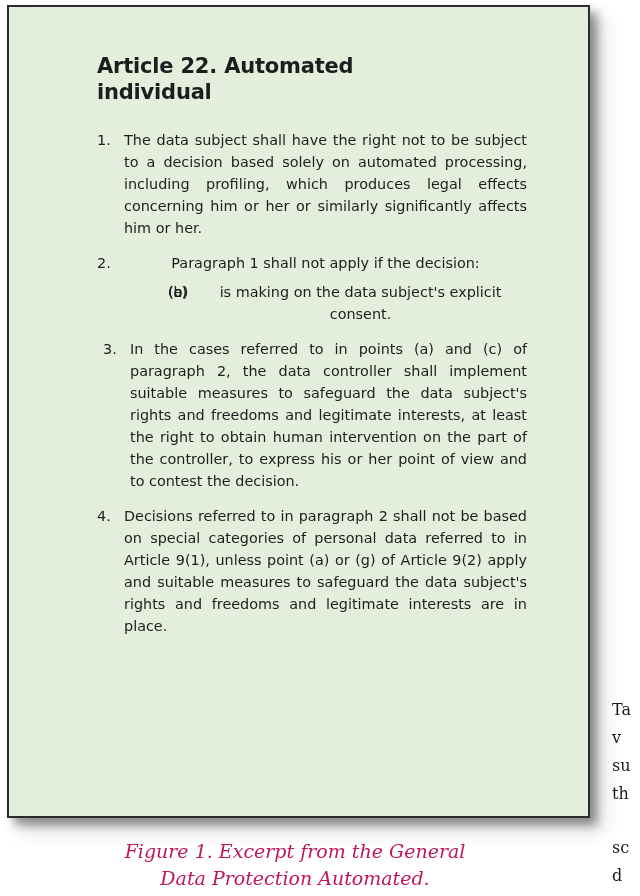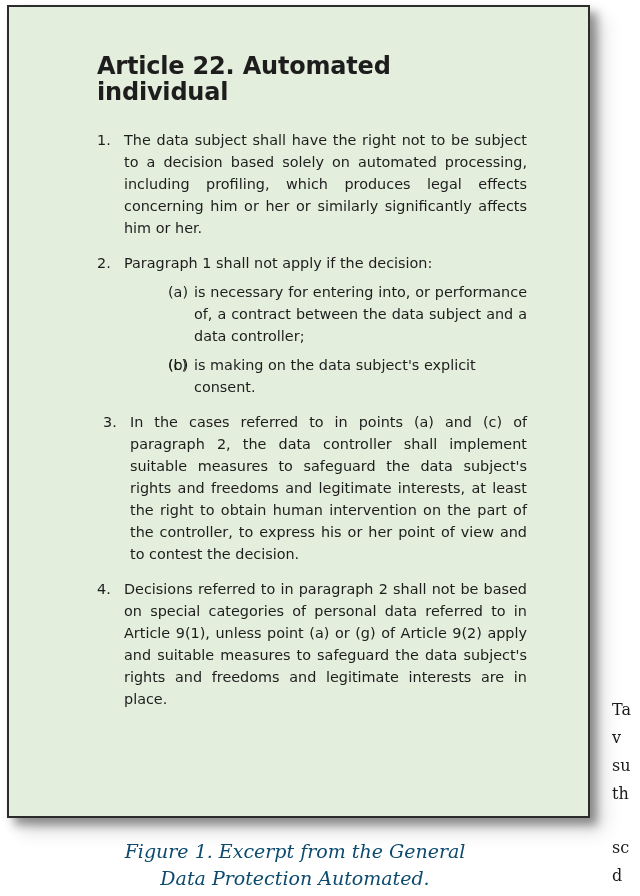--- a/index.html
+++ b/index.html
@@ -33,21 +33,21 @@
     position: absolute;
     left: 88px;
     top: 46px;
     width: 430px;
   }
 
   
   #article-title {
     font-family: "DejaVu Sans", sans-serif;
     font-weight: bold;
-    font-size: 24px;
+    font-size: 21px;
     line-height: 26px;
     color: #1d1d1d;
     letter-spacing: -0.2px;
     margin: 0 0 24px 0;
     width: 360px;
   }
   #article-title .tl {
     display: block;
   }
 
@@ -101,36 +101,36 @@
     left: 44px;
     top: 0;
     width: 26px;
     text-align: left;
   }
   .subclause .ctext {
     display: block;
   }
 
   .nojust {
-    text-align: left;
+    text-align: center;
     margin-top: 7px;
   }
 
   
   #figure-caption {
     position: absolute;
     left: 10px;
     top: 838px;
     width: 570px;
     text-align: center;
     font-family: "DejaVu Serif", serif;
     font-style: italic;
     font-size: 19px;
     line-height: 27px;
-    color: #0c4a6e;
+    color: #be185d;
   }
   #figure-caption .cl {
     display: block;
   }
 
   
   #right-column-fragment {
     position: absolute;
     left: 612px;
     top: 696px;
@@ -165,21 +165,20 @@
         <span class="marker">1.</span>
         <span class="ctext">The data subject shall have the right not to be subject to a decision based solely on automated processing, including profiling, which produces legal effects concerning him or her or similarly significantly affects him or her.</span>
       </div>
 
       <div class="clause">
         <span class="marker">2.</span>
         <span class="ctext nojust">Paragraph 1 shall not apply if the decision:</span>
 
         <div class="subclause">
           <span class="marker">(a)</span>
-          <span class="ctext">is necessary for entering into, or performance of, a contract between the data subject and a data controller;</span>
         </div>
 
         <div class="subclause">
           <span class="marker">(b)</span>
         </div>
 
         <div class="subclause">
           <span class="marker">(c)</span>
           <span class="ctext nojust">is making on the data subject's explicit consent.</span>
         </div>

